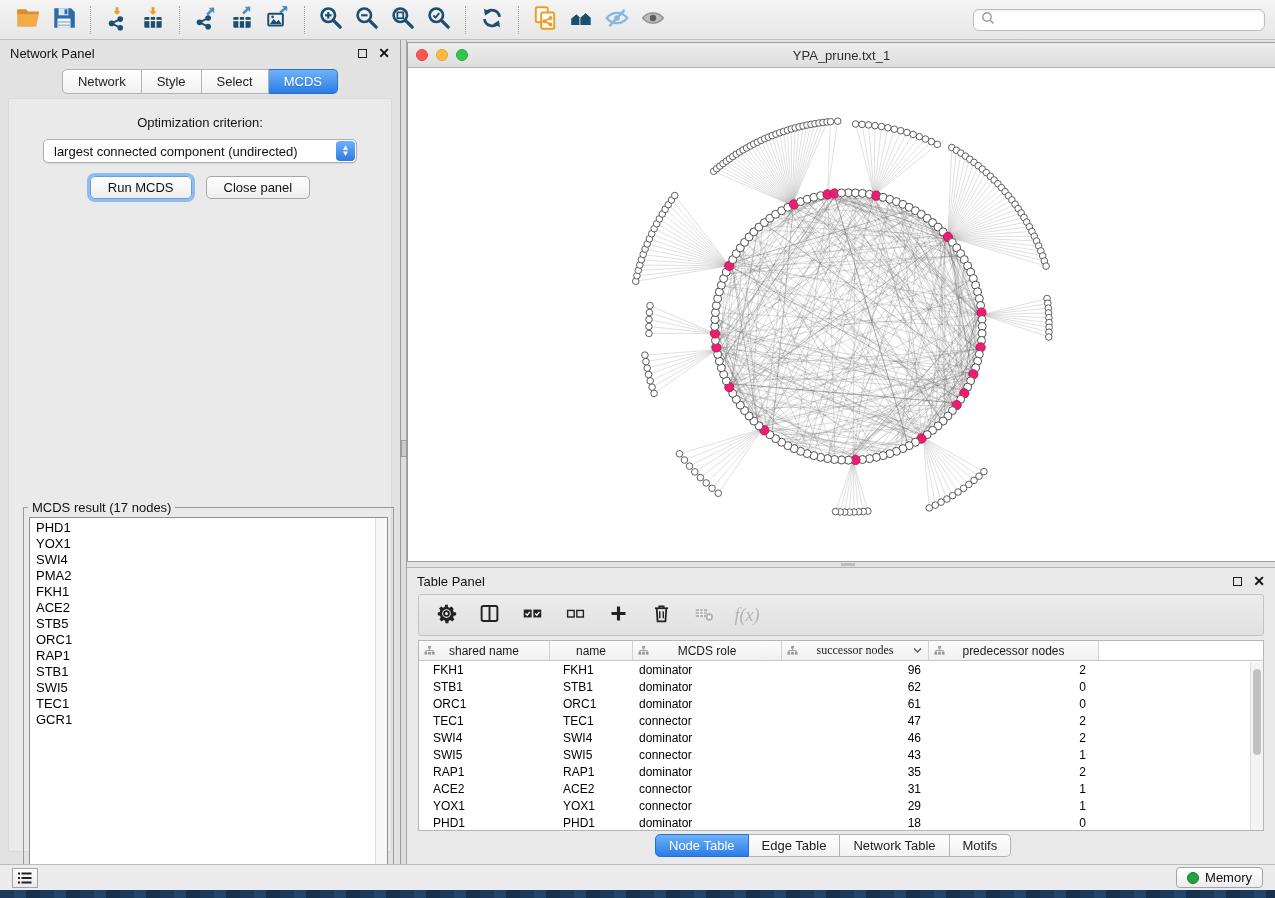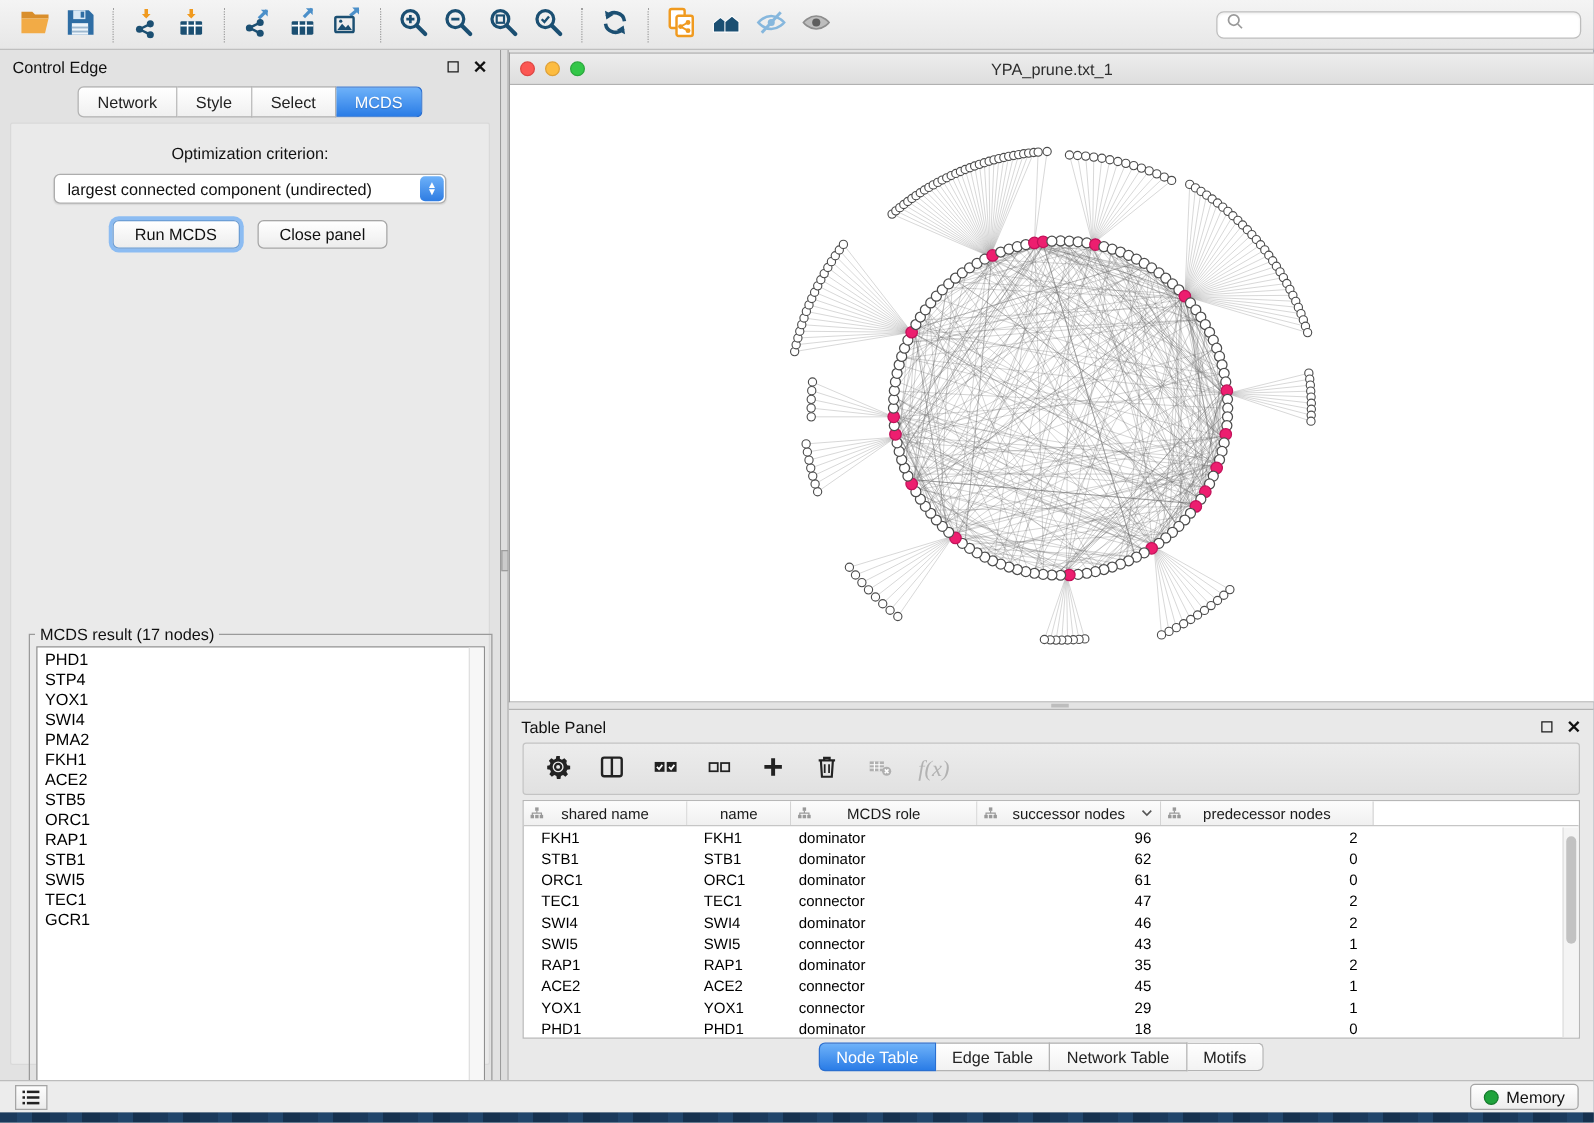--- a/index.html
+++ b/index.html
@@ -247,21 +247,21 @@
             <circle cx="6" cy="6" r="4.2" fill="none" stroke="#9a9a9a" stroke-width="1.4"></circle>
             <line x1="9.2" y1="9.2" x2="12.6" y2="12.6" stroke="#9a9a9a" stroke-width="1.4"></line>
           </svg>
       </span>
       <input value="" placeholder="" style="">
     </div>
   </div>
 
   <div id="control">
     <div class="panel-head">
-      <span>Control Edge</span>
+      <span>Network Panel</span>
       <span class="win-btns">
         <span class="float-btn"></span>
         <span class="close-btn">✕</span>
       </span>
     </div>
     <div class="seg-tabs">
         <button class="seg">Network</button>
         <button class="seg">Style</button>
         <button class="seg">Select</button>
         <button class="seg active">MCDS</button>
@@ -277,21 +277,20 @@
       </div>
       <div class="btn-row">
         <button class="mac-btn focused">Run MCDS</button>
         <button class="mac-btn">Close panel</button>
       </div>
       <fieldset class="result-box">
         <legend>MCDS result (17 nodes)</legend>
         <div class="list-pane">
           <div class="list-items">
               <div class="list-item">PHD1</div>
-              <div class="list-item">STP4</div>
               <div class="list-item">YOX1</div>
               <div class="list-item">SWI4</div>
               <div class="list-item">PMA2</div>
               <div class="list-item">FKH1</div>
               <div class="list-item">ACE2</div>
               <div class="list-item">STB5</div>
               <div class="list-item">ORC1</div>
               <div class="list-item">RAP1</div>
               <div class="list-item">STB1</div>
               <div class="list-item">SWI5</div>
@@ -1168,21 +1167,21 @@
               <svg width="11" height="11" viewBox="0 0 12 12">
                 <path d="M6 4v2M2 8V6h8v2" stroke="#999" stroke-width="1" fill="none"></path>
                 <rect x="4.5" y="1" width="3" height="3" fill="#999"></rect>
                 <rect x="0.5" y="7.5" width="3" height="3" fill="#999"></rect>
                 <rect x="4.5" y="7.5" width="3" height="3" fill="#999"></rect>
                 <rect x="8.5" y="7.5" width="3" height="3" fill="#999"></rect>
               </svg>
             </span>
             <span>MCDS role</span>
           </div>
-          <div class="th" style="width: 147px;">
+          <div class="th" style="width: 147px; font-family: Liberation Serif, serif;">
             <span class="colicon">
               <svg width="11" height="11" viewBox="0 0 12 12">
                 <path d="M6 4v2M2 8V6h8v2" stroke="#999" stroke-width="1" fill="none"></path>
                 <rect x="4.5" y="1" width="3" height="3" fill="#999"></rect>
                 <rect x="0.5" y="7.5" width="3" height="3" fill="#999"></rect>
                 <rect x="4.5" y="7.5" width="3" height="3" fill="#999"></rect>
                 <rect x="8.5" y="7.5" width="3" height="3" fill="#999"></rect>
               </svg>
             </span>
             <span>successor nodes</span>
@@ -1252,21 +1251,21 @@
             <div class="td" style="width: 131px; text-align: left; padding-left: 14px;">RAP1</div>
             <div class="td" style="width: 83px; text-align: left; padding-left: 13px;">RAP1</div>
             <div class="td" style="width: 149px; text-align: left; padding-left: 6px;">dominator</div>
             <div class="td" style="width: 147px; text-align: right; padding-right: 8px;">35</div>
             <div class="td" style="width: 170px; text-align: right; padding-right: 13px;">2</div>
           </div>
           <div class="tr">
             <div class="td" style="width: 131px; text-align: left; padding-left: 14px;">ACE2</div>
             <div class="td" style="width: 83px; text-align: left; padding-left: 13px;">ACE2</div>
             <div class="td" style="width: 149px; text-align: left; padding-left: 6px;">connector</div>
-            <div class="td" style="width: 147px; text-align: right; padding-right: 8px;">45</div>
+            <div class="td" style="width: 147px; text-align: right; padding-right: 8px;">31</div>
             <div class="td" style="width: 170px; text-align: right; padding-right: 13px;">1</div>
           </div>
           <div class="tr">
             <div class="td" style="width: 131px; text-align: left; padding-left: 14px;">YOX1</div>
             <div class="td" style="width: 83px; text-align: left; padding-left: 13px;">YOX1</div>
             <div class="td" style="width: 149px; text-align: left; padding-left: 6px;">connector</div>
             <div class="td" style="width: 147px; text-align: right; padding-right: 8px;">29</div>
             <div class="td" style="width: 170px; text-align: right; padding-right: 13px;">1</div>
           </div>
           <div class="tr">

